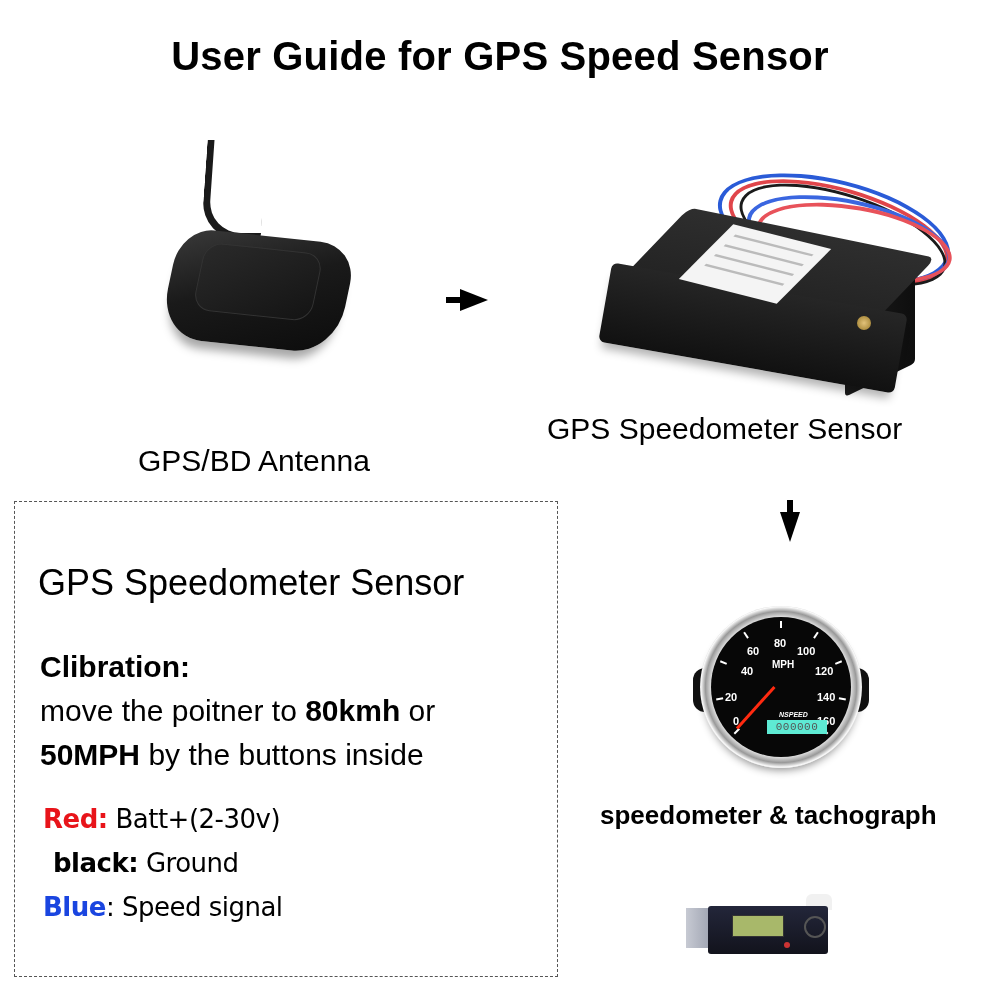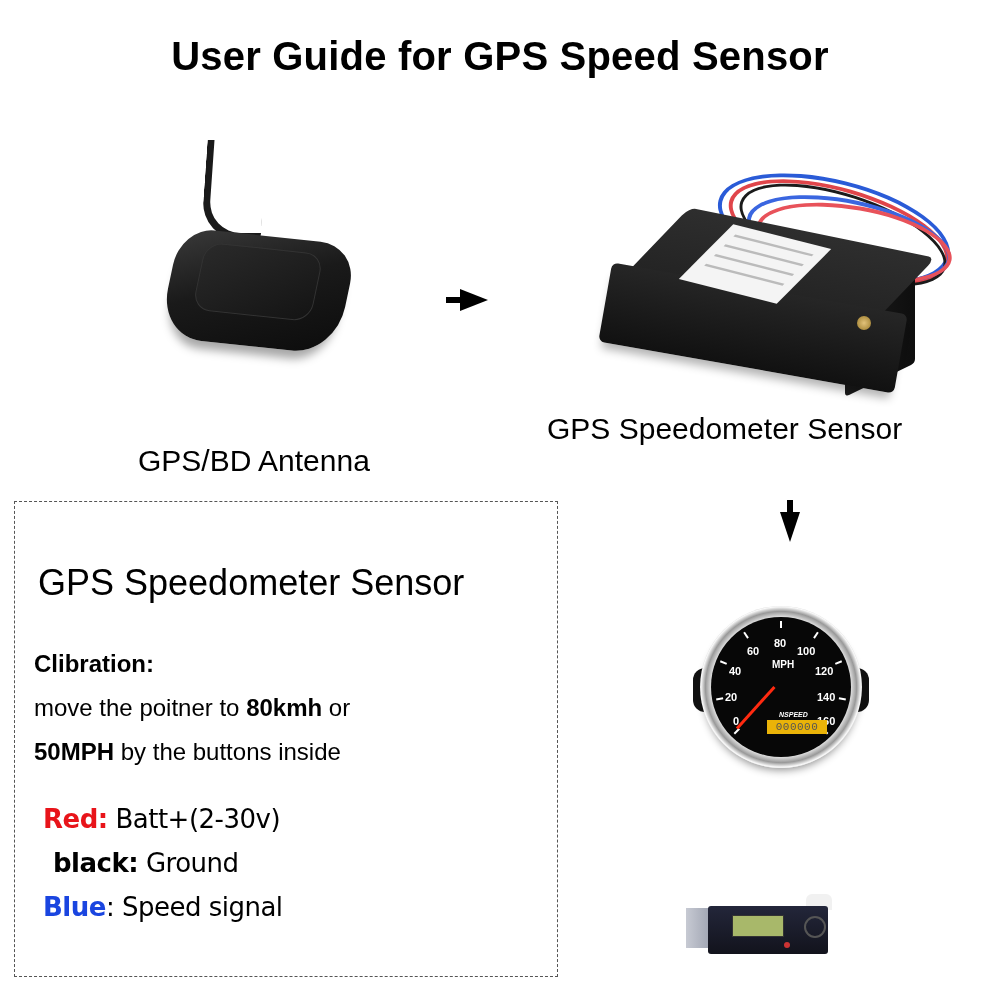--- a/index.html
+++ b/index.html
@@ -147,23 +147,23 @@
       width: 544px; height: 476px;
       border: 1px dashed #555;
       box-sizing: border-box;
     }
     .info-title {
       left: 38px; top: 562px;
       font-size: 36px;
       white-space: nowrap;
     }
     .info-text {
-      font-size: 24px;
-      white-space: nowrap;
-      left: 34px;
+      font-size: 30px;
+      white-space: nowrap;
+      left: 40px;
     }
     .calib-heading { top: 650px; font-weight: normal; }
     .calib-heading b { font-weight: bold; }
     .calib-line1 { top: 694px; }
     .calib-line2 { top: 738px; }
     .bold { font-weight: bold; }
 
     .wire-text {
       font-family: "DejaVu Sans", sans-serif;
       font-size: 26px;
@@ -197,21 +197,21 @@
       overflow: hidden;
     }
     .g-num {
       position: absolute; color: #fff; font-weight: bold; font-size: 11px;
       font-family: "Liberation Sans", sans-serif;
     }
     .g-mph { position: absolute; color: #fff; font-size: 10px; font-weight: bold; left: 61px; top: 42px; }
     .g-brand { position: absolute; color: #fff; font-size: 7px; font-style: italic; font-weight: bold; left: 68px; top: 94px; }
     .g-odo {
       position: absolute; left: 56px; top: 103px; width: 60px; height: 14px;
-      background: #eab308; color: #555; font-size: 11px;
+      background: #5eead4; color: #555; font-size: 11px;
       font-family: "Liberation Mono", monospace; letter-spacing: 0.5px;
       text-align: center; line-height: 14px;
     }
     .g-needle {
       position: absolute; left: 26px; top: 110px;
       width: 56px; height: 3px; background: #ff2a10;
       transform-origin: 0 50%;
       transform: rotate(-48deg);
     }
     .g-tick {
@@ -321,35 +321,36 @@
     <div class="g-tick" style="transform:rotate(-101deg)"></div>
     <div class="g-tick" style="transform:rotate(-67deg)"></div>
     <div class="g-tick" style="transform:rotate(-34deg)"></div>
     <div class="g-tick" style="transform:rotate(0deg)"></div>
     <div class="g-tick" style="transform:rotate(34deg)"></div>
     <div class="g-tick" style="transform:rotate(67deg)"></div>
     <div class="g-tick" style="transform:rotate(101deg)"></div>
     <div class="g-tick" style="transform:rotate(135deg)"></div>
     <span class="g-num" style="left:22px;top:98px">0</span>
     <span class="g-num" style="left:14px;top:74px">20</span>
-    <span class="g-num" style="left:18px;top:48px">40</span>
+    <span class="g-num" style="left:30px;top:48px">40</span>
     <span class="g-num" style="left:36px;top:28px">60</span>
     <span class="g-num" style="left:63px;top:20px">80</span>
     <span class="g-num" style="left:86px;top:28px">100</span>
     <span class="g-num" style="left:104px;top:48px">120</span>
     <span class="g-num" style="left:106px;top:74px">140</span>
     <span class="g-num" style="left:106px;top:98px">160</span>
     <span class="g-mph">MPH</span>
     <span class="g-brand">NSPEED</span>
     <div class="g-odo">000000</div>
     <div class="g-needle"></div>
   </div>
 </div>
 
 <div class="abs output-caption">
+  <div>speedometer &amp; tachograph</div>
 </div>
 
 <div class="abs tacho">
   <div class="tacho-bracket"></div>
   <div class="tacho-paper"></div>
   <div class="tacho-body"></div>
   <div class="tacho-screen"></div>
   <div class="tacho-dial"></div>
   <div class="tacho-red"></div>
 </div>

